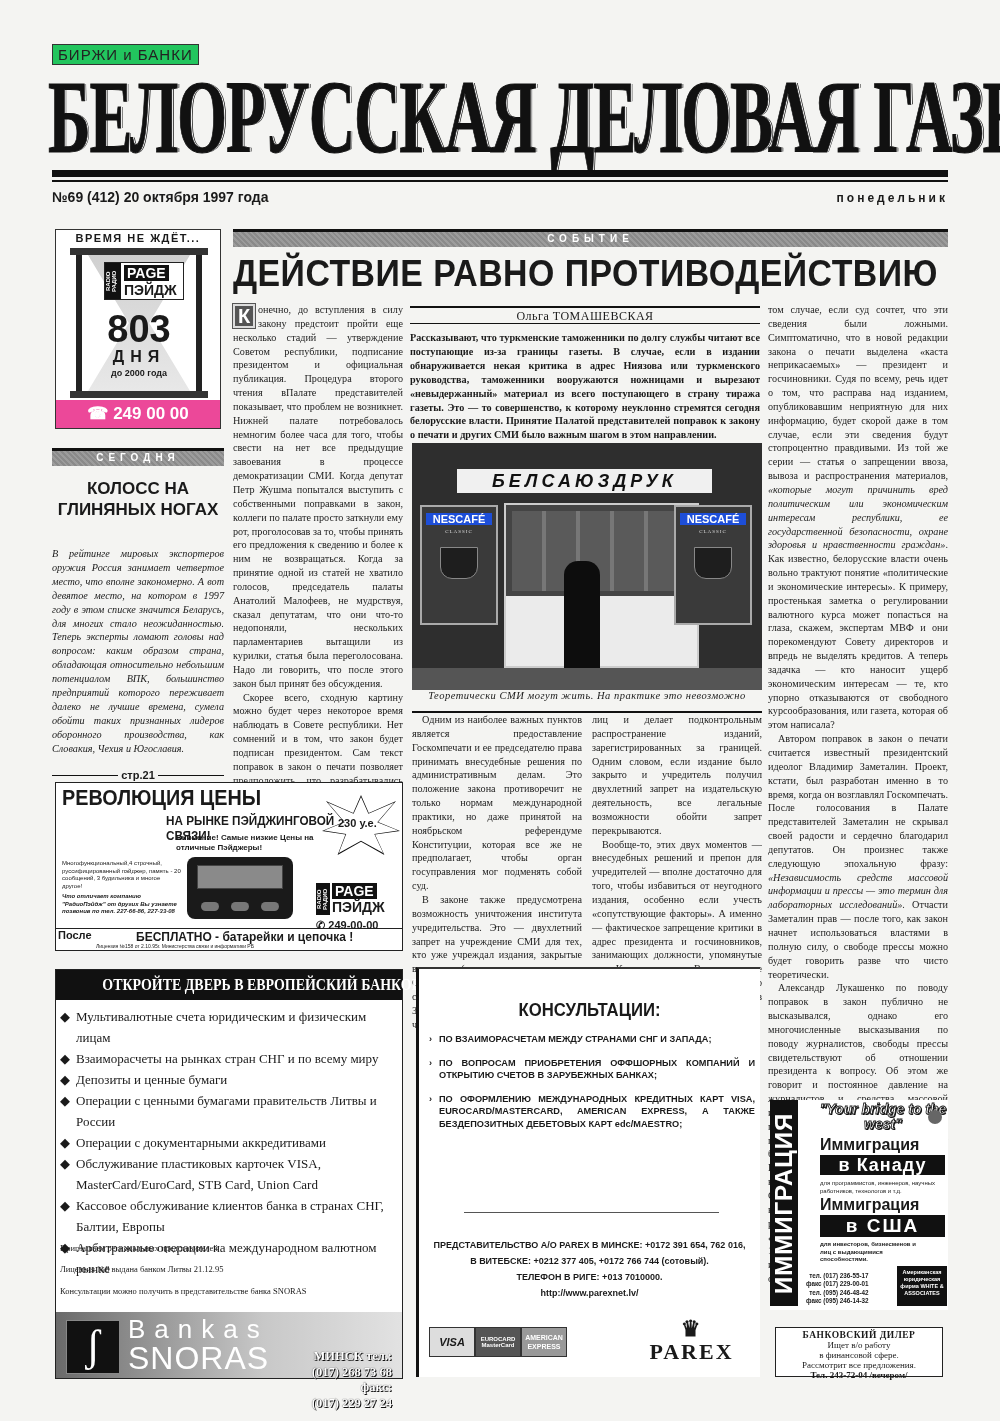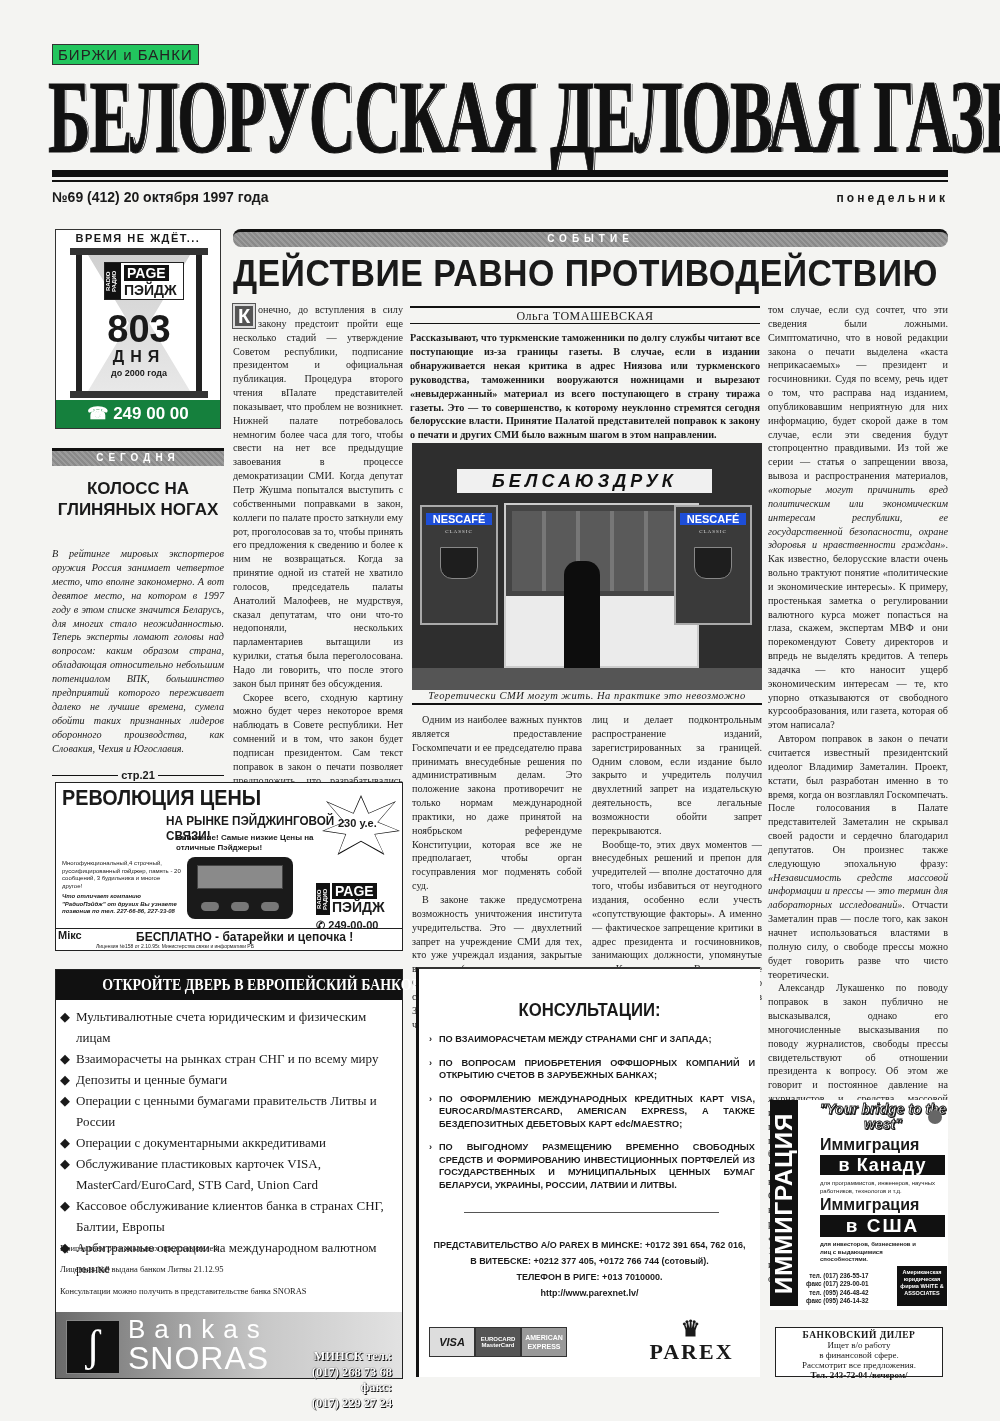--- a/index.html
+++ b/index.html
@@ -22,26 +22,26 @@
   .hg-bar { position: absolute; left: 0; width: 138px; height: 7px; background: #333; }
   .hg-post { position: absolute; top: 7px; width: 6px; height: 136px; background: #222; }
   .hg-glass { position: absolute; left: 18px; top: 7px; width: 102px; height: 136px; background: linear-gradient(#d0d0d0, #e8e8e8); clip-path: polygon(0 0, 100% 0, 60% 50%, 100% 100%, 0 100%, 40% 50%); }
   .hg-logo { position: absolute; left: 34px; top: 14px; width: 80px; height: 38px; background: #fff; border: 1px solid #222; font-family: "Liberation Sans", sans-serif; font-weight: bold; }
   .hg-logo .side { position: absolute; left: 0; top: 0; width: 16px; height: 100%; background: #111; color: #fff; font-size: 6px; writing-mode: vertical-rl; transform: rotate(180deg); text-align: center; }
   .hg-logo .p1 { position: absolute; left: 19px; top: 2px; background: #111; color: #fff; font-size: 14px; padding: 0 3px; line-height: 16px; }
   .hg-logo .p2 { position: absolute; left: 19px; top: 19px; font-size: 14px; line-height: 16px; }
   .hg-num { position: absolute; left: 0; width: 138px; top: 62px; text-align: center; font-family: "Liberation Sans", sans-serif; font-weight: bold; font-size: 38px; line-height: 38px; }
   .hg-days { position: absolute; left: 0; width: 138px; top: 100px; text-align: center; font-family: "Liberation Sans", sans-serif; font-weight: bold; font-size: 16px; letter-spacing: 6px; }
   .hg-until { position: absolute; left: 0; width: 138px; top: 120px; text-align: center; font-family: "Liberation Sans", sans-serif; font-weight: bold; font-size: 9px; }
-  .hg-phone { position: absolute; left: 0; bottom: 0; width: 100%; height: 28px; background: #15803d; color: #fff; text-align: center; font-family: "Liberation Sans", sans-serif; font-weight: bold; font-size: 17px; line-height: 28px; }
+  .hg-phone { position: absolute; left: 0; bottom: 0; width: 100%; height: 28px; background: #ec4899; color: #fff; text-align: center; font-family: "Liberation Sans", sans-serif; font-weight: bold; font-size: 17px; line-height: 28px; }
 
   
   .section-bar { background: repeating-linear-gradient(45deg, #8a8a8a 0 2px, #9c9c9c 2px 4px); color: #fff; text-align: center; font-family: "Liberation Sans", sans-serif; font-weight: bold; font-size: 10px; letter-spacing: 5px; border-top: 3px solid #111; }
   .sec-today { left: 52px; top: 448px; width: 172px; height: 18px; line-height: 14px; }
-  .sec-event { left: 233px; top: 229px; width: 715px; height: 18px; line-height: 14px; border-radius: 8px; }
+  .sec-event { left: 233px; top: 229px; width: 715px; height: 18px; line-height: 14px; }
 
   .today-title { left: 52px; top: 478px; width: 172px; text-align: center; font-family: "Liberation Sans", sans-serif; font-weight: bold; font-size: 17px; line-height: 21px; }
   .today-body { left: 52px; top: 547px; width: 172px; font-style: italic; font-size: 10.2px; line-height: 13.9px; text-align: justify; }
   .page-ref { left: 52px; top: 769px; width: 172px; display: flex; align-items: center; font-family: "Liberation Sans", sans-serif; font-weight: bold; font-size: 11px; }
   .page-ref .ln { flex: 1; height: 1px; background: #111; }
   .page-ref span.t { padding: 0 3px; }
 
   
   .headline { left: 233px; top: 252px; width: 715px; font-family: "Liberation Sans", sans-serif; font-weight: bold; font-size: 36px; line-height: 44px; white-space: nowrap; transform: scaleX(0.94); transform-origin: left; letter-spacing: 0.5px; }
 
@@ -60,21 +60,21 @@
   .photo .sign { position: absolute; left: 45px; top: 26px; width: 255px; height: 24px; background: #f0f0f0; font-family: "Liberation Sans", sans-serif; font-style: italic; font-weight: bold; font-size: 18px; letter-spacing: 4px; text-align: center; line-height: 24px; color: #111; }
   .photo .kiosk { position: absolute; left: 92px; top: 60px; width: 195px; height: 165px; background: #444; border: 2px solid #ccc; }
   .photo .kiosk .glass { position: absolute; left: 6px; top: 6px; right: 6px; height: 80px; background: repeating-linear-gradient(90deg, #5a5a5a 0 30px, #777 30px 34px); }
   .photo .kiosk .base { position: absolute; left: 0; right: 0; bottom: 0; height: 70px; background: #ebebeb; }
   .photo .poster { position: absolute; top: 62px; width: 78px; height: 120px; background: #3a3a3a; border: 2px solid #aaa; }
   .photo .poster .brand { position: absolute; left: 4px; right: 4px; top: 6px; background: #1d4ed8; color: #fff; font-family: "Liberation Sans", sans-serif; font-weight: bold; font-size: 11px; text-align: center; }
   .photo .poster .cls { position: absolute; left: 0; right: 0; top: 22px; color: #ddd; font-size: 5px; letter-spacing: 1px; text-align: center; }
   .photo .poster .cup { position: absolute; left: 18px; top: 40px; width: 38px; height: 32px; background: #1e1e1e; border-radius: 0 0 12px 12px; border: 1px solid #888; }
   .photo .person { position: absolute; left: 152px; top: 118px; width: 36px; height: 110px; background: #0d0d0d; border-radius: 14px 14px 3px 3px; }
   .photo .ground { position: absolute; left: 0; right: 0; bottom: 0; height: 22px; background: #555; }
-  .caption { left: 412px; top: 690px; width: 350px; text-align: center; font-style: italic; font-size: 10.5px; letter-spacing: 0.5px; border-bottom: 2px solid #111; padding-bottom: 2px; }
+  .caption { left: 412px; top: 690px; width: 350px; text-align: center; font-style: italic; font-size: 10.5px; letter-spacing: 0.5px; border-bottom: 2px solid #111; padding-bottom: 10px; }
 
   .col-b { left: 412px; top: 713px; width: 170px; }
   .col-c { left: 592px; top: 713px; width: 170px; }
   .col-d { left: 768px; top: 303px; width: 180px; }
   .col-d p:first-child { text-indent: 0; }
   .col-c p:first-child { text-indent: 0; }
 
   
   .pager-ad { left: 55px; top: 782px; width: 348px; height: 147px; border: 1px solid #222; background: #fff; font-family: "Liberation Sans", sans-serif; }
   .pa-title { position: absolute; left: 6px; top: 2px; font-weight: bold; font-size: 22px; transform: scaleX(0.9); transform-origin: left; }
@@ -249,21 +249,21 @@
       <div class="btn" style="left:74px"></div>
   </div>
   <div class="pa-logo">
     <div class="side">RADIO РАДИО</div>
     <div class="p1">PAGE</div>
     <div class="p2">ПЭЙДЖ</div>
   </div>
   <div class="pa-phone"><span>✆ </span><span>249-00-00</span></div>
 </div>
 <div class="abs pager-foot">
-  <div class="miks">Мікс</div>
+  <div class="miks">После</div>
   <div class="free">БЕСПЛАТНО - батарейки и цепочка !</div>
   <div class="lic">Лицензия №158 от 2.10.95г. Министерства связи и информатики РБ</div>
 </div>
 
 <div class="abs snoras">
   <div class="sn-head"><span>ОТКРОЙТЕ ДВЕРЬ В ЕВРОПЕЙСКИЙ БАНКОВСКИЙ СЕРВИС</span></div>
   <ul class="sn-list">
     <li><span class="dia">◆</span><span>Мультивалютные счета юридическим и физическим лицам</span></li>
     <li><span class="dia">◆</span><span>Взаиморасчеты на рынках стран СНГ и по всему миру</span></li>
     <li><span class="dia">◆</span><span>Депозиты и ценные бумаги</span></li>
@@ -288,21 +288,20 @@
     </div>
   </div>
 </div>
 
 <div class="abs parex">
   <div class="px-title">КОНСУЛЬТАЦИИ:</div>
   <ul class="px-list">
     <li><span class="arr">›</span><span>ПО ВЗАИМОРАСЧЕТАМ МЕЖДУ СТРАНАМИ СНГ И ЗАПАДА;</span></li>
     <li><span class="arr">›</span><span>ПО ВОПРОСАМ ПРИОБРЕТЕНИЯ ОФФШОРНЫХ КОМПАНИЙ И ОТКРЫТИЮ СЧЕТОВ В ЗАРУБЕЖНЫХ БАНКАХ;</span></li>
     <li><span class="arr">›</span><span>ПО ОФОРМЛЕНИЮ МЕЖДУНАРОДНЫХ КРЕДИТНЫХ КАРТ VISA, EUROCARD/MASTERCARD, AMERICAN EXPRESS, А ТАКЖЕ БЕЗДЕПОЗИТНЫХ ДЕБЕТОВЫХ КАРТ edc/MAESTRO;</span></li>
-    <li><span class="arr">›</span><span>ПО ВЫГОДНОМУ РАЗМЕЩЕНИЮ ВРЕМЕННО СВОБОДНЫХ СРЕДСТВ И ФОРМИРОВАНИЮ ИНВЕСТИЦИОННЫХ ПОРТФЕЛЕЙ ИЗ ГОСУДАРСТВЕННЫХ И МУНИЦИПАЛЬНЫХ ЦЕННЫХ БУМАГ БЕЛАРУСИ, УКРАИНЫ, РОССИИ, ЛАТВИИ И ЛИТВЫ.</span></li>
   </ul>
   <div class="px-rule"></div>
   <div class="px-contacts">
     <div>ПРЕДСТАВИТЕЛЬСТВО А/О PAREX В МИНСКЕ: +0172 391 654, 762 016,</div>
     <div>В ВИТЕБСКЕ: +0212 377 405, +0172 766 744 (сотовый).</div>
     <div>ТЕЛЕФОН В РИГЕ: +013 7010000.</div>
     <div>http://www.parexnet.lv/</div>
   </div>
   <div class="px-cards">
     <div class="px-card visa">VISA</div>

